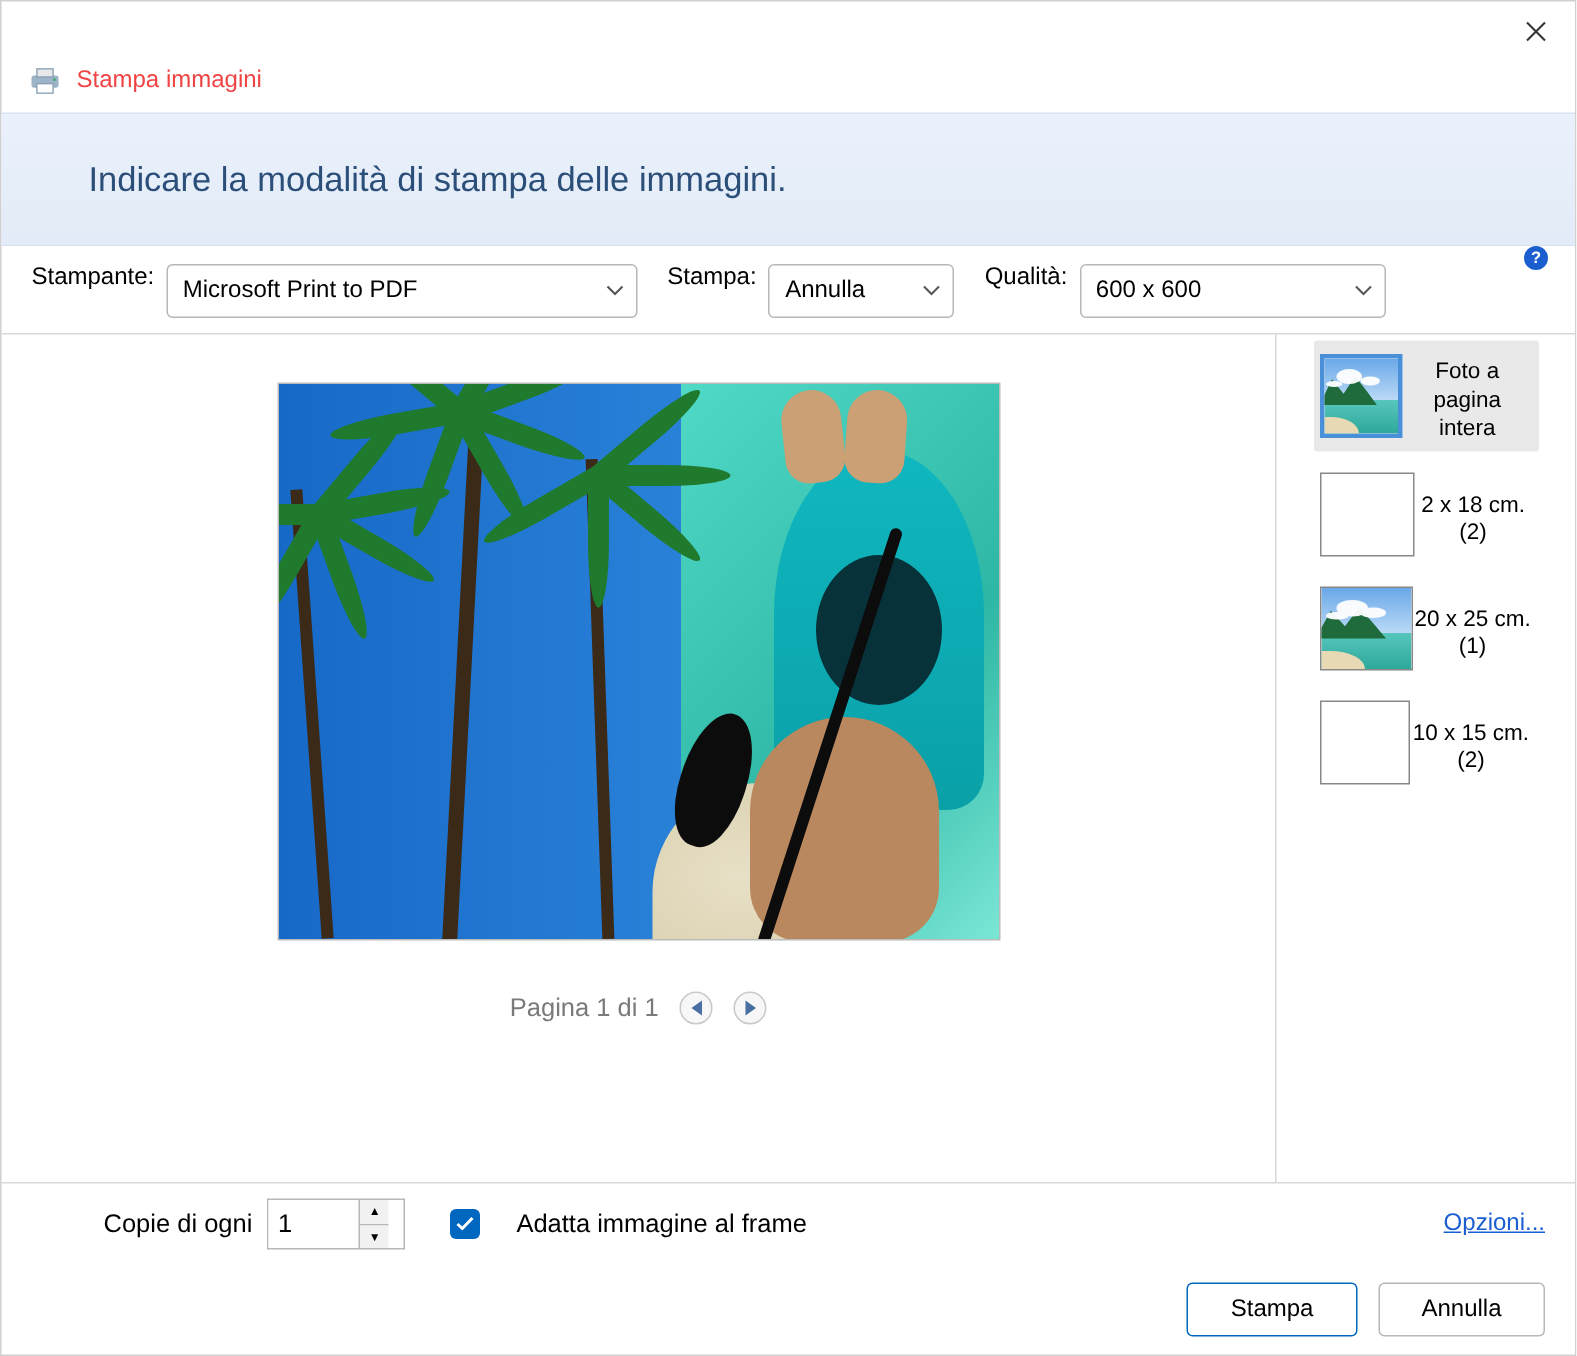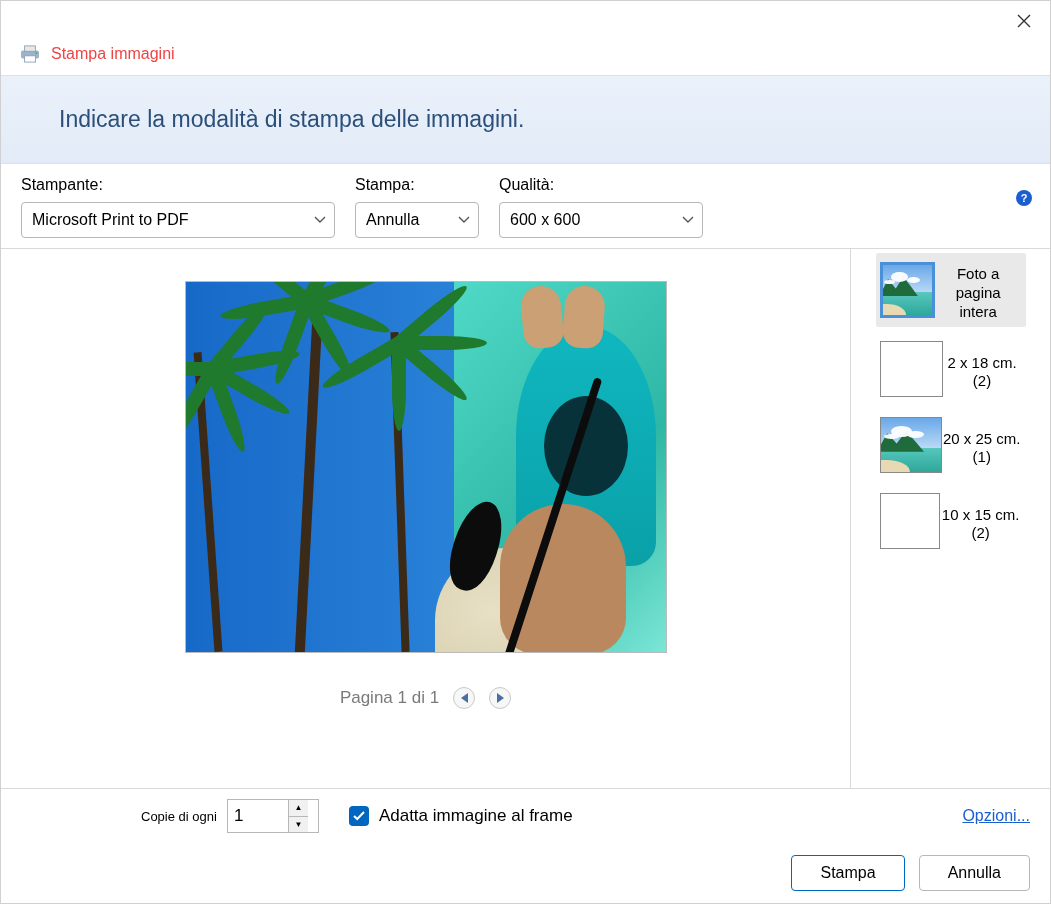--- a/index.html
+++ b/index.html
@@ -9,21 +9,21 @@
   .titlebar { height:40px; display:flex; align-items:center; justify-content:flex-end; padding:0 10px; }
   .close-x { width:32px; height:32px; display:flex; align-items:center; justify-content:center; color:#333; cursor:pointer; }
 
   .header-row { display:flex; align-items:center; gap:10px; padding:4px 18px 12px 18px; }
   .printer-icon { width:22px; height:18px; }
   .header-title { font-size:16px; color:#ef4444; }
 
   .banner { background:linear-gradient(#eaf1fb,#e2ebf7); border-top:1px solid #d6e1f1; border-bottom:1px solid #d6e1f1; padding:30px 58px; font-size:23px; color:#2c4f7a; }
 
   .controls { display:flex; align-items:flex-end; gap:20px; padding:12px 20px 10px 20px; border-bottom:1px solid #d9d9d9; position:relative; }
-  .ctrl-group { display:flex; flex-direction:column; gap:8px; }
+  .ctrl-group { display:flex; gap:8px; }
   .ctrl-label { font-size:16px; color:#000; }
   .dropdown { position:relative; height:36px; border:1px solid #b7b7b7; border-radius:4px; background:#fff; display:flex; align-items:center; padding:0 30px 0 10px; font-size:16px; cursor:pointer; }
   .dropdown .chev { position:absolute; right:8px; top:50%; transform:translateY(-50%); }
   #dd-printer { width:314px; }
   #dd-format  { width:124px; }
   #dd-quality { width:204px; }
   .help-icon { position:absolute; right:18px; bottom:42px; width:16px; height:16px; border-radius:50%; background:#1a5ed0; color:#fff; font-size:11px; font-weight:bold; display:flex; align-items:center; justify-content:center; cursor:pointer; }
 
   .midrow { flex:1; display:flex; min-height:0; border-bottom:1px solid #d9d9d9; }
   .preview-pane { flex:1; display:flex; flex-direction:column; align-items:center; justify-content:flex-start; padding-top:32px; }
@@ -42,29 +42,29 @@
   .layout-item.selected { background:#e9e9e9; }
   .thumb { border:1px solid #888; background:#fff; display:flex; align-items:center; justify-content:center; overflow:hidden; }
   .thumb.sel { border:3px solid #4a90d9; }
   .thumb-full { width:82px; height:56px; }
   .thumb-single { width:78px; height:56px; }
   .thumb-pair { width:72px; height:56px; display:flex; gap:3px; padding:3px; }
   .thumb-pair > div { flex:1; }
   .layout-label { font-size:15px; color:#000; text-align:center; margin-top:6px; line-height:1.25; }
 
   .bottombar { padding:10px 20px; display:flex; align-items:center; gap:10px; position:relative; }
-  .copies-label { font-size:13px; margin-left:120px; }
+  .copies-label { font-size:17px; margin-left:48px; }
   .spin { width:92px; height:34px; border:1px solid #b7b7b7; display:flex; align-items:center; position:relative; }
   .spin input { border:none; outline:none; width:60px; height:100%; font-size:17px; padding:0 6px; }
   .spin-btns { width:20px; height:100%; border-left:1px solid #b7b7b7; display:flex; flex-direction:column; }
   .spin-btns button { flex:1; border:none; background:#f1f1f1; cursor:pointer; font-size:8px; padding:0; display:flex; align-items:center; justify-content:center; }
   .spin-btns button:first-child { border-bottom:1px solid #b7b7b7; }
   .chk { width:20px; height:20px; border-radius:4px; background:#0067c0; display:flex; align-items:center; justify-content:center; margin-left:20px; cursor:pointer; }
   .chk svg { stroke:#fff; }
-  .chk-label { font-size:17px; }
+  .chk-label { font-size:17px;margin-left:14px; }
   .options-link { position:absolute; right:20px; font-size:16px; color:#1a5ed0; text-decoration:underline; cursor:pointer; }
 
   .buttons-row { padding:12px 20px 12px 20px; display:flex; justify-content:flex-end; gap:14px; }
   .btn { height:36px; border:1px solid #b7b7b7; border-radius:4px; background:#fff; font-size:16px; padding:0 28px; cursor:pointer; }
   .btn.primary { border:1.5px solid #0067c0; }
 
   
   .landscape { width:100%; height:100%; position:relative; overflow:hidden; }
   .ls-sky { position:absolute; inset:0; background:linear-gradient(#6aa8e8,#b9d9f6 55%,#58c7bd 55%,#2da89a); }
   .ls-cloud { position:absolute; top:14%; left:18%; width:34%; height:20%; background:#fff; border-radius:50%; box-shadow:14px 3px 0 -2px #fff, -10px 5px 0 -3px #fff; opacity:.95; }

